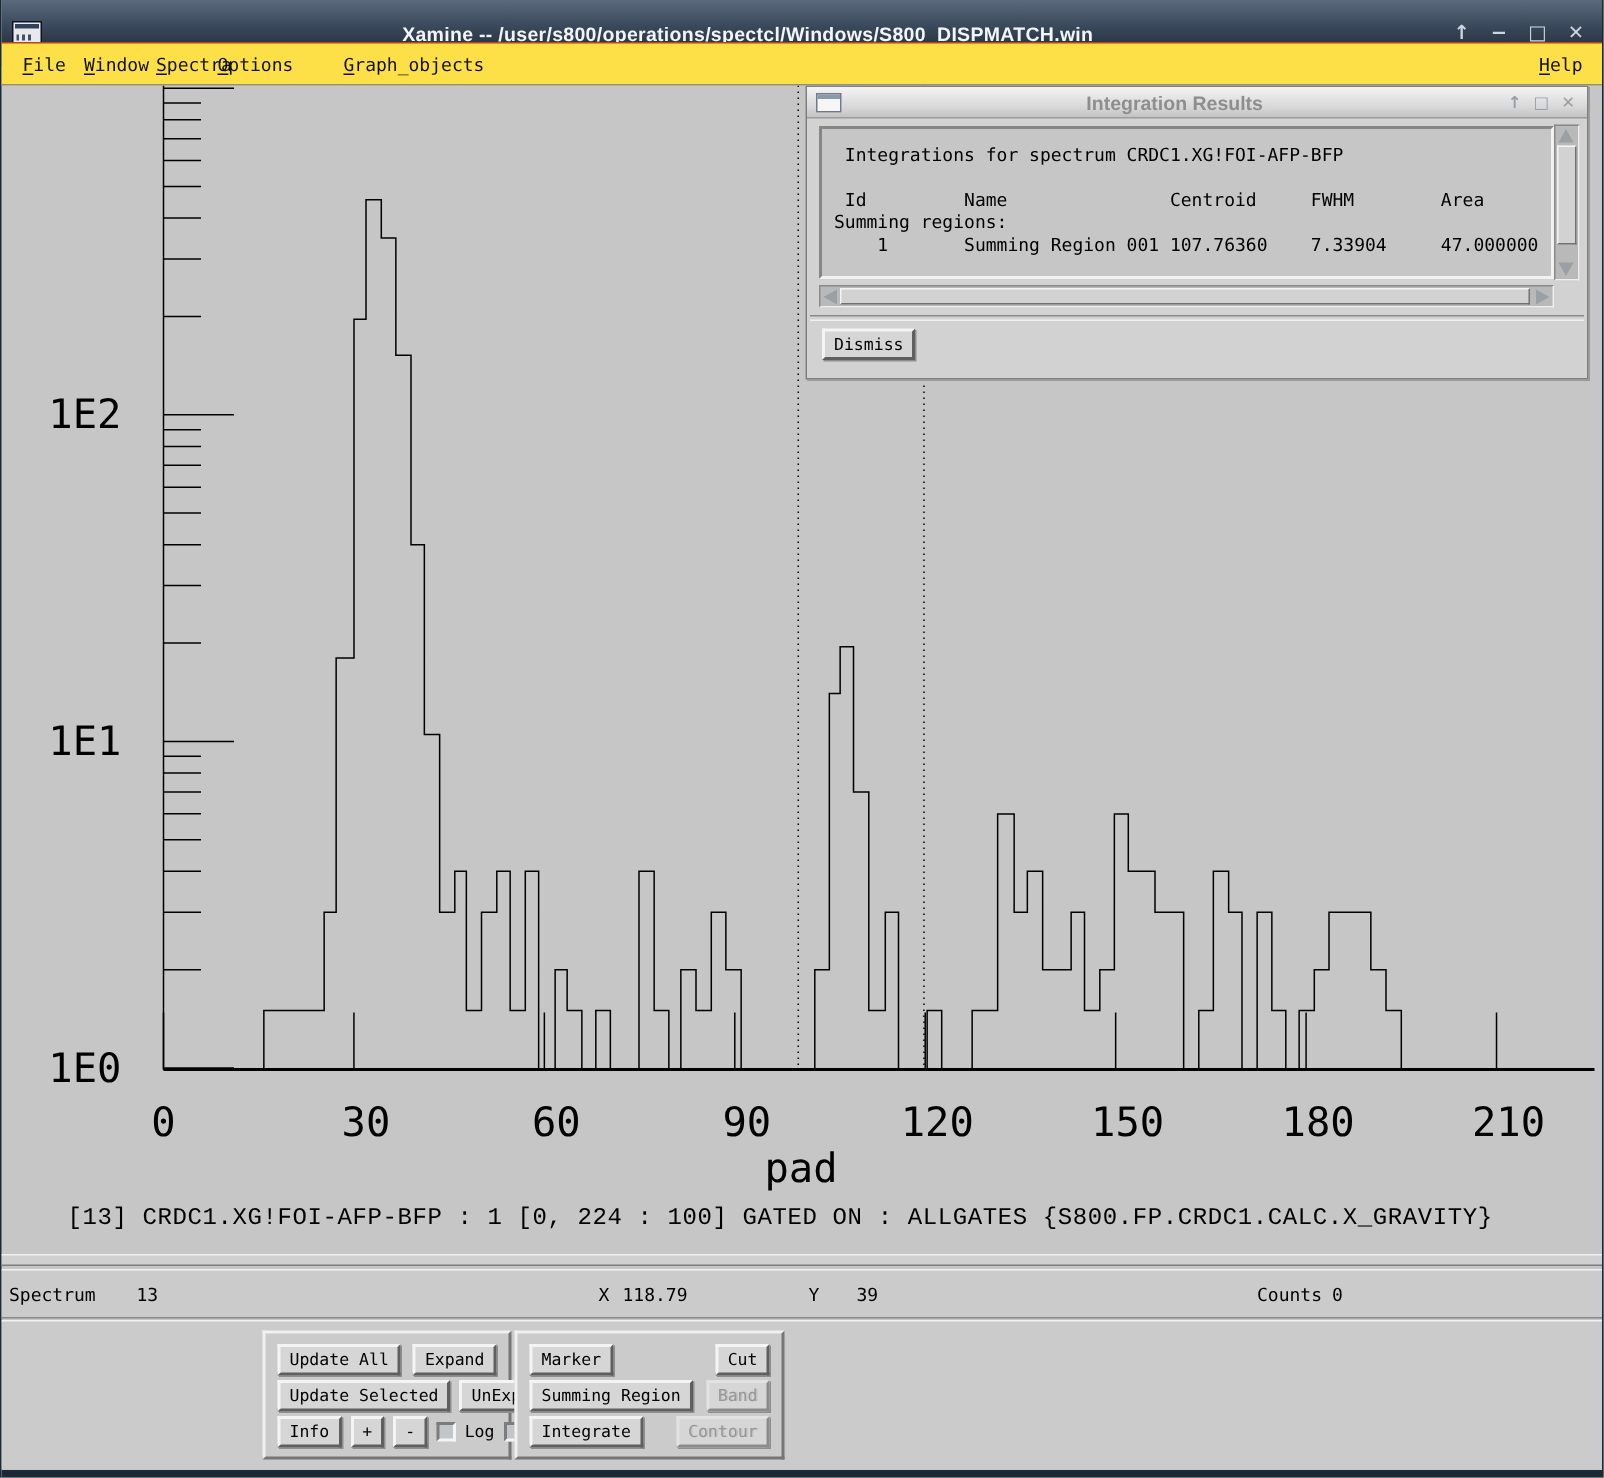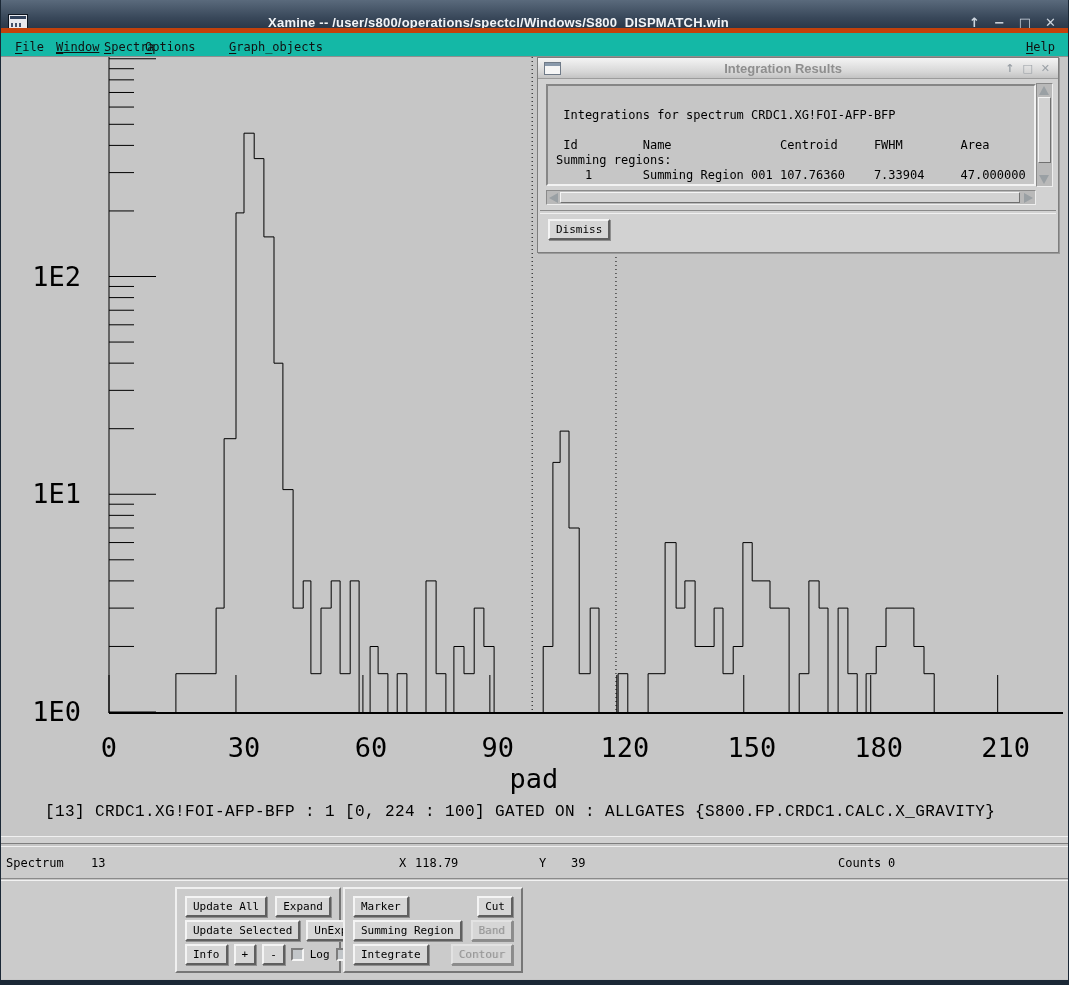--- a/index.html
+++ b/index.html
@@ -12,43 +12,43 @@
   #app-icon{width:18px;height:14px;margin-left:7px;background:#e8e8ee;border:1px solid #0c141f;position:relative;}
   #app-icon:before{content:"";position:absolute;left:1px;top:1px;right:1px;height:3px;background:#31415a;}
   #app-icon:after{content:"";position:absolute;left:2px;bottom:2px;width:11px;height:4px;
      background:repeating-linear-gradient(90deg,#44506a 0 2px,#e8e8ee 2px 4px);}
   #window-title{flex:1;text-align:center;color:#f2f4f7;font-family:"Liberation Sans",sans-serif;
     font-weight:bold;font-size:13px;letter-spacing:.2px;}
   .win-ctrls{display:flex;gap:14px;margin-right:12px;color:#cdd5de;font-size:13px;font-weight:bold;
     font-family:"DejaVu Sans",sans-serif;}
   .win-ctrls span{cursor:default;}
   
-  #menubar{position:absolute;left:0;top:28px;width:100%;height:29px;background:#14b8a6;
-    border-top:5px solid #c2410c;border-bottom:1px solid #8f8f8f;box-sizing:border-box;font-size:12px;}
+  #menubar{position:absolute;left:0;top:28px;width:100%;height:29px;background:#fde047;
+    border-top:1px solid #c2410c;border-bottom:1px solid #8f8f8f;box-sizing:border-box;font-size:12px;}
   .menu-item{position:absolute;top:7px;color:#111;cursor:default;}
   
   #plot-svg{position:absolute;left:0;top:57px;}
   #spectrum-line{position:absolute;left:12px;top:803px;font-family:"Liberation Mono",monospace;
     font-size:16px;letter-spacing:.4px;color:#000;white-space:pre;margin-left:32px;}
   
   #dialog{position:absolute;left:536px;top:57px;width:522px;height:196px;background:#d2d2d2;
     border:1px solid #7e7e7e;box-sizing:border-box;box-shadow:1px 1px 0 #9a9a9a;}
   #dialog-titlebar{position:absolute;left:0;top:0;width:100%;height:21px;
     background:linear-gradient(#f4f4f4,#d6d6d6 70%,#c3c3c3);border-bottom:1px solid #9c9c9c;
     display:flex;align-items:center;box-sizing:border-box;}
   #dialog-icon{width:15px;height:11px;background:#f6f6f6;border:1px solid #6f7a87;margin-left:6px;position:relative;}
   #dialog-icon:before{content:"";position:absolute;left:0;top:0;right:0;height:3px;background:#8a9aac;}
   #dialog-title{flex:1;text-align:center;color:#8e8e8e;font-family:"Liberation Sans",sans-serif;
     font-weight:bold;font-size:13px;}
   .dlg-ctrls{display:flex;gap:8px;margin-right:8px;color:#9aa0a6;font-size:11px;font-weight:bold;
     font-family:"DejaVu Sans",sans-serif;}
   #dialog-textarea{position:absolute;left:8px;top:26px;width:490px;height:102px;background:#c6c6c6;
     border-top:2px solid #868686;border-left:2px solid #868686;border-bottom:2px solid #f2f2f2;border-right:2px solid #f2f2f2;
     box-sizing:border-box;overflow:hidden;}
-  #dialog-pre{margin:22px 0 0 8px;font-family:"DejaVu Sans Mono",monospace;font-size:12px;line-height:15px;white-space:pre;color:#000;}
+  #dialog-pre{margin:10px 0 0 8px;font-family:"DejaVu Sans Mono",monospace;font-size:12px;line-height:15px;white-space:pre;color:#000;}
   .scrollbar{position:absolute;background:#b9b9b9;border-top:1px solid #8a8a8a;border-left:1px solid #8a8a8a;
     border-bottom:1px solid #eee;border-right:1px solid #eee;box-sizing:border-box;}
   #vscroll{right:5px;top:25px;width:17px;height:104px;}
   #hscroll{left:8px;top:132px;width:490px;height:15px;}
   .sb-arrow{position:absolute;width:0;height:0;}
   .thumb{position:absolute;background:#d2d2d2;border-top:1px solid #f4f4f4;border-left:1px solid #f4f4f4;
     border-bottom:1px solid #707070;border-right:1px solid #707070;box-sizing:border-box;}
   #dialog-separator{position:absolute;left:2px;top:152px;width:516px;height:2px;
     border-top:1px solid #8a8a8a;border-bottom:1px solid #f0f0f0;}
   #dismiss-button{position:absolute;left:10px;top:161px;}
@@ -90,21 +90,21 @@
     <div class="win-ctrls">
       <span>↑</span>
       <span>−</span>
       <span>□</span>
       <span>✕</span>
     </div>
   </div>
 
   <div id="menubar">
       <span class="menu-item" style="left: 14px;"><u>F</u>ile</span>
-      <span class="menu-item" style="left: 55px; text-decoration: underline;"><u>W</u>indow</span>
+      <span class="menu-item" style="left: 55px;"><u>W</u>indow</span>
       <span class="menu-item" style="left: 103px;"><u>S</u>pectra</span>
       <span class="menu-item" style="left: 144px;"><u>O</u>ptions</span>
       <span class="menu-item" style="left: 228px;"><u>G</u>raph_objects</span>
       <span class="menu-item" style="right: 13px;"><u>H</u>elp</span>
     </div>
 
   <svg id="plot-svg" width="1069" height="745">
       <line x1="108" y1="0" x2="108" y2="656" stroke="#000" stroke-width="1"></line>
       <line x1="108" y1="656" x2="1062" y2="656" stroke="#000" stroke-width="2"></line>
       <line x1="108" y1="655" x2="155" y2="655" stroke="#000" stroke-width="1"></line>

